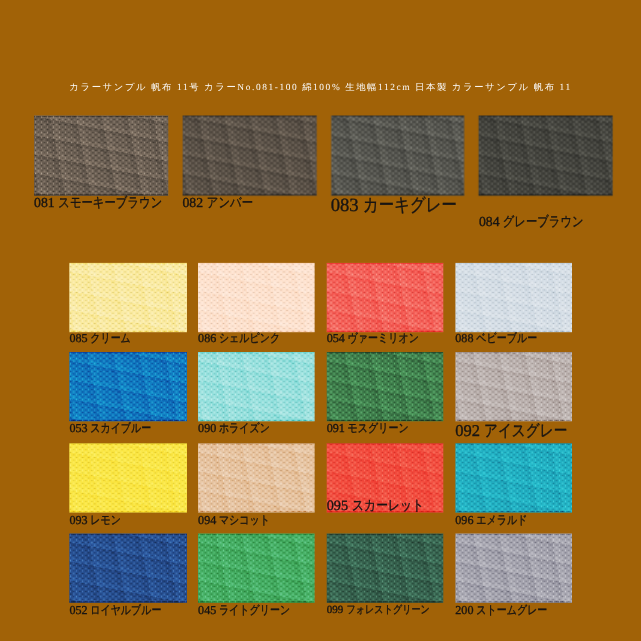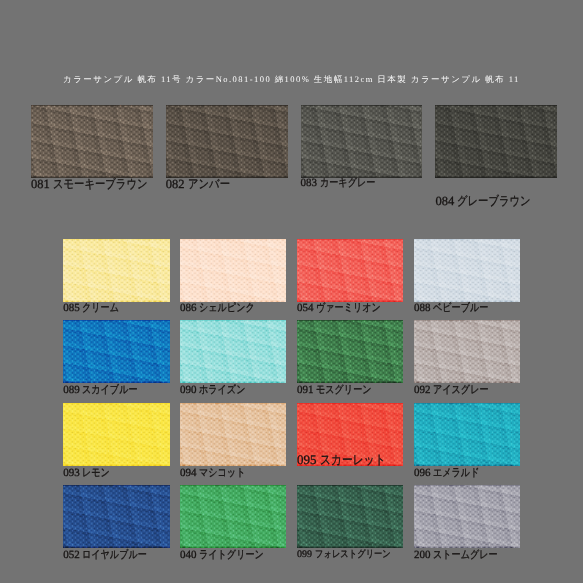--- a/index.html
+++ b/index.html
@@ -14,21 +14,21 @@
   body {
     font-family: "Liberation Serif", serif;
     color: #171413;
     -webkit-font-smoothing: antialiased;
     text-rendering: geometricPrecision;
   }
   .page {
     position: relative;
     width: 583px;
     height: 583px;
-    background: #737373;
+    background: #a16207;
     overflow: hidden;
   }
 
   
   .headline {
     position: absolute;
     left: 63px; top: 75px; width: 456px; height: 9px;
     font-size: 8.5px;
     line-height: 9px;
     letter-spacing: 1.45px;
@@ -132,21 +132,21 @@
       </div>
       <div class="label" style="top:73px;font-size:12.5px"><span class="num">082</span>&nbsp;<span class="jp">アンバー</span></div>
     </div>
     <div class="cell" style="left:300.6px;top:105px;width:121.8px">
       <div class="swatch" style="height:72.6px;background-color:#54544e">
         <div class="weave"></div>
         <div class="weave2"></div>
         <div class="weave3"></div>
         <div class="edge"></div>
       </div>
-      <div class="label" style="top:73px;font-size:11px"><span class="num">083</span>&nbsp;<span class="jp">カーキグレー</span></div>
+      <div class="label" style="top:73px;font-size:17px"><span class="num">083</span>&nbsp;<span class="jp">カーキグレー</span></div>
     </div>
     <div class="cell" style="left:435.4px;top:105px;width:121.8px">
       <div class="swatch" style="height:72.6px;background-color:#43433d">
         <div class="weave"></div>
         <div class="weave2"></div>
         <div class="weave3"></div>
         <div class="edge"></div>
       </div>
       <div class="label" style="top:90px;font-size:12.5px"><span class="num">084</span>&nbsp;<span class="jp">グレーブラウン</span></div>
     </div>
@@ -190,21 +190,21 @@
     </div>
   </div>
   <div class="swatch-row">
     <div class="cell" style="left:63.2px;top:320px;width:106.4px">
       <div class="swatch" style="height:62.9px;background-color:#0f77bf">
         <div class="weave"></div>
         <div class="weave2"></div>
         <div class="weave3"></div>
         <div class="edge"></div>
       </div>
-      <div class="label" style="top:65.4px;font-size:11.0px"><span class="num">089</span>&nbsp;<span class="jp">スカイブルー</span></div>
+      <div class="label" style="top:65.4px;font-size:11.0px"><span class="num">053</span>&nbsp;<span class="jp">スカイブルー</span></div>
     </div>
     <div class="cell" style="left:180.1px;top:320px;width:106.4px">
       <div class="swatch" style="height:62.9px;background-color:#97e1de">
         <div class="weave"></div>
         <div class="weave2"></div>
         <div class="weave3"></div>
         <div class="edge"></div>
       </div>
       <div class="label" style="top:65.4px;font-size:11.0px"><span class="num">090</span>&nbsp;<span class="jp">ホライズン</span></div>
     </div>
@@ -217,21 +217,21 @@
       </div>
       <div class="label" style="top:65.4px;font-size:11.0px"><span class="num">091</span>&nbsp;<span class="jp">モスグリーン</span></div>
     </div>
     <div class="cell" style="left:413.9px;top:320px;width:106.4px">
       <div class="swatch" style="height:62.9px;background-color:#bab0ad">
         <div class="weave"></div>
         <div class="weave2"></div>
         <div class="weave3"></div>
         <div class="edge"></div>
       </div>
-      <div class="label" style="top:65.4px;font-size:11.0px"><span class="num">092</span>&nbsp;<span class="jp">アイスグレー</span></div>
+      <div class="label" style="top:65.4px;font-size:15px"><span class="num">092</span>&nbsp;<span class="jp">アイスグレー</span></div>
     </div>
   </div>
   <div class="swatch-row">
     <div class="cell" style="left:63.2px;top:402.8px;width:106.4px">
       <div class="swatch" style="height:62.9px;background-color:#fbe745">
         <div class="weave"></div>
         <div class="weave2"></div>
         <div class="weave3"></div>
         <div class="edge"></div>
       </div>
@@ -275,21 +275,21 @@
       </div>
       <div class="label" style="top:64.9px;font-size:11.0px"><span class="num">052</span>&nbsp;<span class="jp">ロイヤルブルー</span></div>
     </div>
     <div class="cell" style="left:180.1px;top:484.7px;width:106.4px">
       <div class="swatch" style="height:62.9px;background-color:#43ac61">
         <div class="weave"></div>
         <div class="weave2"></div>
         <div class="weave3"></div>
         <div class="edge"></div>
       </div>
-      <div class="label" style="top:64.9px;font-size:11.0px"><span class="num">040</span>&nbsp;<span class="jp">ライトグリーン</span></div>
+      <div class="label" style="top:64.9px;font-size:11.0px"><span class="num">045</span>&nbsp;<span class="jp">ライトグリーン</span></div>
     </div>
     <div class="cell" style="left:297px;top:484.7px;width:106.4px">
       <div class="swatch" style="height:62.9px;background-color:#35614d">
         <div class="weave"></div>
         <div class="weave2"></div>
         <div class="weave3"></div>
         <div class="edge"></div>
       </div>
       <div class="label" style="top:64.9px;font-size:10px"><span class="num">099</span>&nbsp;<span class="jp">フォレストグリーン</span></div>
     </div>

